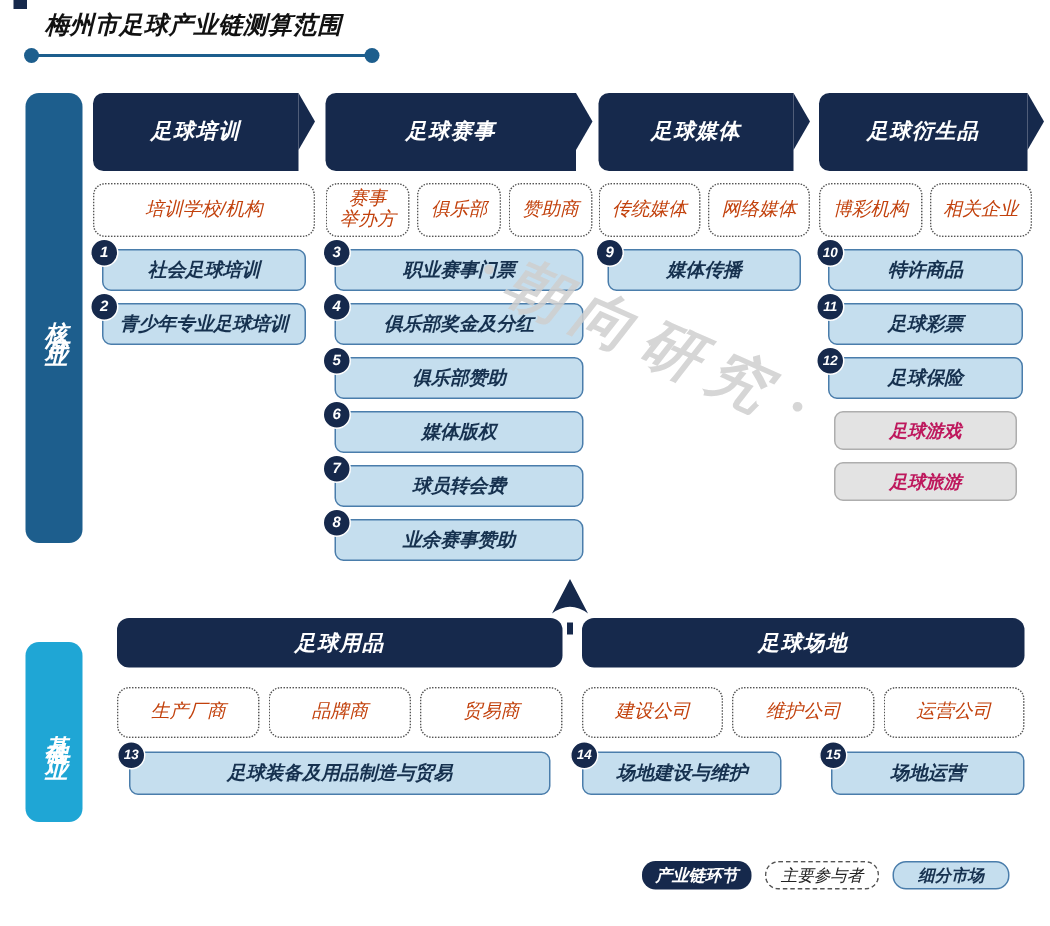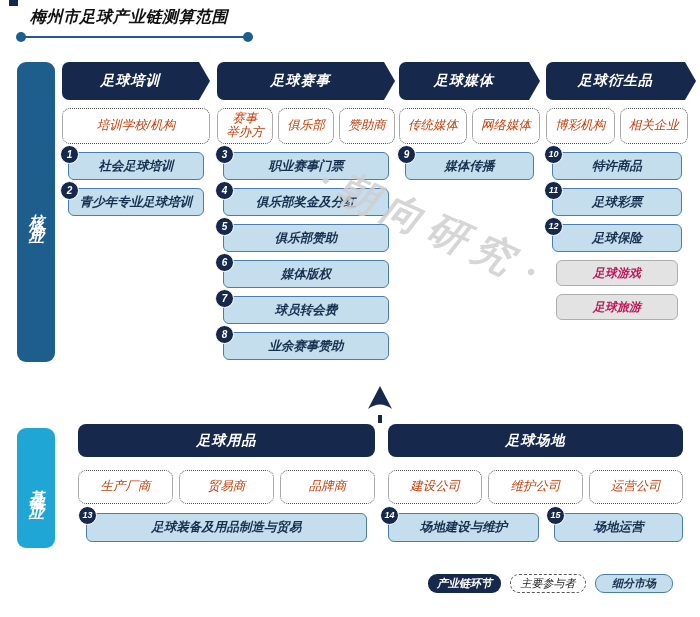--- a/index.html
+++ b/index.html
@@ -16,21 +16,21 @@
   
   .sidebar{position:absolute;width:38px;border-radius:9px;color:#fff;font-weight:bold;font-size:15px;
     display:flex;align-items:center;justify-content:center;}
   .sidebar span{writing-mode:vertical-rl;text-orientation:upright;letter-spacing:5px;}
   .core-bar{left:17px;top:62px;height:300px;background:#1d5e8d;}
   .base-bar{left:17px;top:428px;height:120px;background:#1fa6d5;}
 
   
   .col{position:absolute;top:62px;}
   .c0{left:62px;width:148px}.c1{left:217px;width:178px}.c2{left:399px;width:141px}.c3{left:546px;width:142px}
-  .hdr{position:relative;height:38px;background:#16294c;border-radius:7px 0 0 7px;width:calc(100% - 11px);
+  .hdr{position:relative;height:52px;background:#16294c;border-radius:7px 0 0 7px;width:calc(100% - 11px);
     display:flex;align-items:center;justify-content:center;color:#fff;font-weight:bold;font-size:14px;letter-spacing:1px;}
   .hdr::after{content:"";position:absolute;right:-11px;top:0;width:0;height:0;
     border-left:11px solid #16294c;border-top:19px solid transparent;border-bottom:19px solid transparent;}
   .c3 .hdr{width:calc(100% - 3px);}
 
   .prow{margin-top:8px;height:36px;display:flex;gap:5px;}
   .pbox{flex:1;border:1px dotted #555;border-radius:8px;background:#fff;display:flex;align-items:center;
     justify-content:center;text-align:center;font-size:12.5px;color:#c2410c;white-space:pre-line;
     line-height:1.1;padding:0 2px;box-sizing:border-box;}
 
@@ -43,29 +43,29 @@
     justify-content:center;line-height:1;}
   .numc.two{font-size:9px;}
   .gray{margin:8px 10px 0;height:26px;background:#e3e3e3;border:1.5px solid #aeaeae;border-radius:6px;
     display:flex;align-items:center;justify-content:center;font-size:12px;font-weight:bold;color:#be185d;
     box-sizing:border-box;}
 
   
   .up-arrow{position:absolute;left:367px;top:385px;}
 
   
-  .grp{position:absolute;top:424px;}
+  .grp{position:absolute;top:412px;}
   .g0{left:78px;width:297px}.g1{left:388px;width:295px}
   .hdr2{height:33px;background:#16294c;border-radius:8px;display:flex;align-items:center;justify-content:center;
     color:#fff;font-weight:bold;font-size:14px;letter-spacing:1px;}
   .grp .prow{margin-top:13px;height:34px;gap:6px;}
   .g0 .seg{margin:9px 8px 0;height:29px;}
   .segrow{margin-top:9px;display:flex;justify-content:space-between;}
   .segrow .seg{height:29px;margin:0;}
-  .s14{width:151px}.s15{width:129px}
+  .s14{width:133px}.s15{width:129px}
 
   
   .legend{position:absolute;left:428px;top:574px;display:flex;gap:9px;height:19px;font-size:11px;}
   .lg{border-radius:9px;display:flex;align-items:center;justify-content:center;box-sizing:border-box;}
   .lg-chain{width:73px;background:#16294c;color:#fff;font-weight:bold;}
   .lg-part{width:76px;border:1px dashed #555;background:#fff;color:#222;}
   .lg-seg{width:78px;background:#c5deee;border:1.5px solid #4a7dab;color:#16314f;font-weight:bold;}
 
   
   .watermark{position:absolute;left:322px;top:150px;transform:rotate(24deg);transform-origin:left center;
@@ -191,22 +191,22 @@
   <div class="sidebar base-bar">
     <span>基础产业</span>
   </div>
 
   <div class="grp g0">
     <div class="hdr2">
       <span>足球用品</span>
     </div>
     <div class="prow">
       <div class="pbox">生产厂商</div>
+      <div class="pbox">品牌商</div>
       <div class="pbox">贸易商</div>
-      <div class="pbox">品牌商</div>
     </div>
     <div class="seg">
       <span class="numc two">13</span>
       <span>足球装备及用品制造与贸易</span>
     </div>
   </div>
 
   <div class="grp g1">
     <div class="hdr2">
       <span>足球场地</span>

